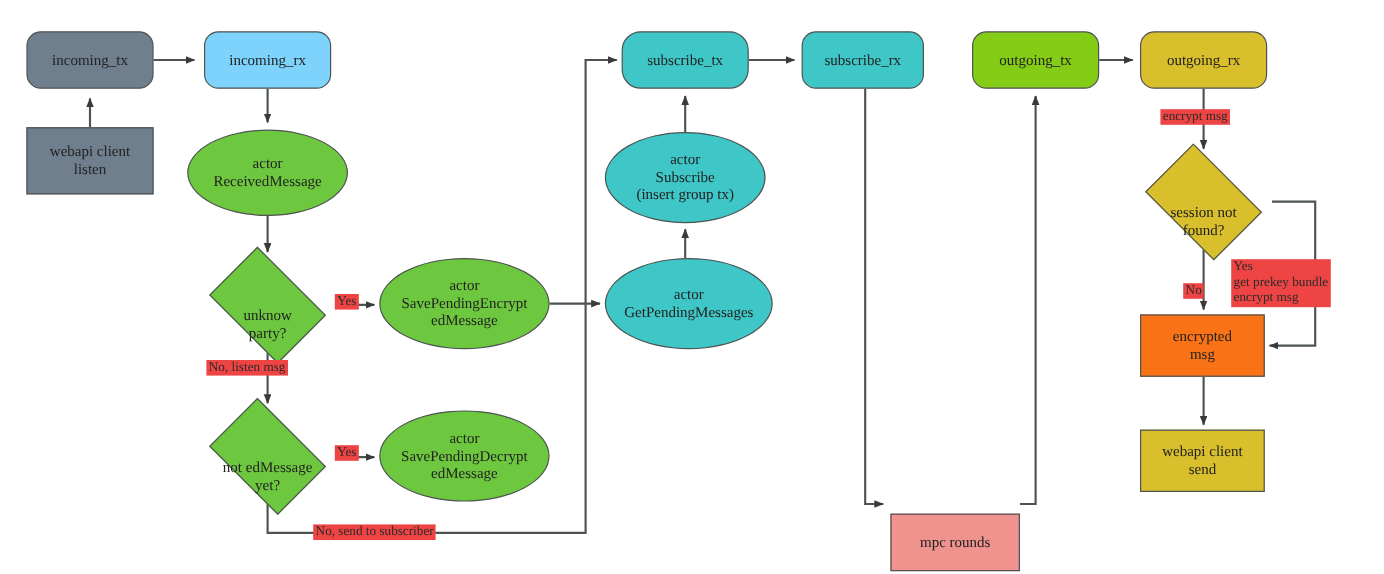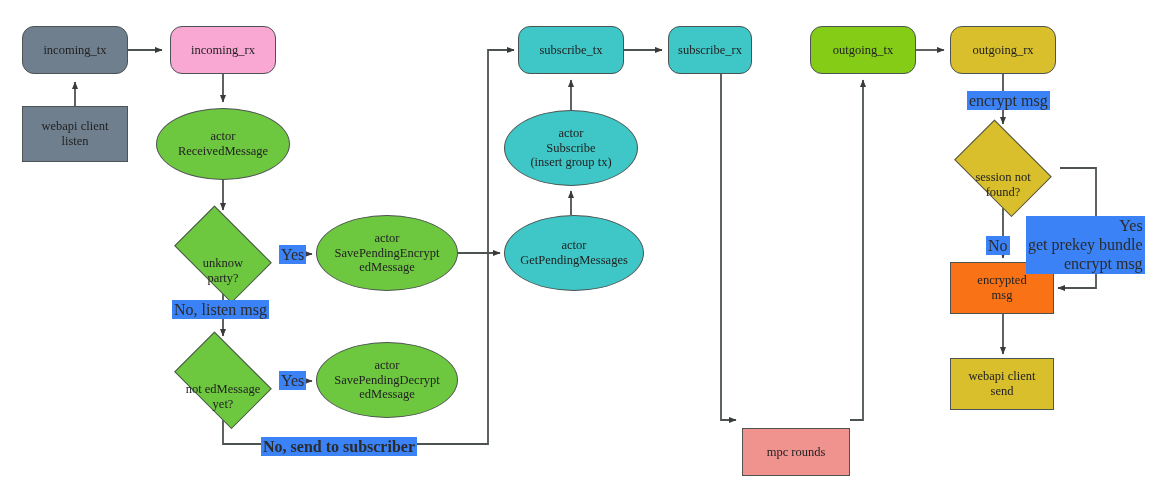--- a/index.html
+++ b/index.html
@@ -61,26 +61,26 @@
     box-sizing: border-box;
   }
   .n-diamond .dia-label {
     position: relative;
     z-index: 2;
     margin-top: 33px;
   }
   .edge-label {
     position: absolute;
     color: #2b2b2b;
-    font-size: 16px;
+    font-size: 11px;
     line-height: 1.2;
-    text-align: right;
+    text-align: left;
     font-family: "Liberation Serif", "DejaVu Serif", serif;
     white-space: pre-line;
-    background: #3b82f6;
+    background: #ef4444;
     padding: 0 2px;
   }
 </style>
 </head>
 <body>
 
 <div id="canvas">
 
   <svg id="edges" viewBox="0 0 1153 478" xmlns="http://www.w3.org/2000/svg">
     <defs>
@@ -125,58 +125,58 @@
       <path d="M1003,208 L1003,258"></path>
 
       <path d="M1060,168 L1096,168 L1096,288 L1058,288"></path>
 
       <path d="M1003,314 L1003,354"></path>
     </g>
   </svg>
 
   <div id="nodes">
       <div class="node n-round" style="left: 22px; top: 26px; width: 106px; height: 48px; background: rgb(111, 127, 142);"><span>incoming_tx</span></div>
-      <div class="node n-round" style="left: 170px; top: 26px; width: 106px; height: 48px; background: #f9a8d4;"><span>incoming_rx</span></div>
+      <div class="node n-round" style="left: 170px; top: 26px; width: 106px; height: 48px; background: #7dd3fc;"><span>incoming_rx</span></div>
       <div class="node n-rect" style="left: 22px; top: 106px; width: 106px; height: 56px; background: rgb(111, 127, 142);"><span>webapi client
 listen</span></div>
       <div class="node n-ellipse" style="left: 156px; top: 108px; width: 134px; height: 72px; background: rgb(110, 200, 63);"><span>actor
 ReceivedMessage</span></div>
       <div class="node n-diamond" style="left: 166px; top: 214px; width: 114px; height: 80px;"><span class="dia-shape" style="background: rgb(110, 200, 63);"></span><span class="dia-label">unknow
 party?</span></div>
       <div class="node n-ellipse" style="left: 316px; top: 215px; width: 142px; height: 76px; background: rgb(110, 200, 63);"><span>actor
 SavePendingEncrypt
 edMessage</span></div>
       <div class="node n-diamond" style="left: 166px; top: 340px; width: 114px; height: 80px;"><span class="dia-shape" style="background: rgb(110, 200, 63);"></span><span class="dia-label">not edMessage
 yet?</span></div>
       <div class="node n-ellipse" style="left: 316px; top: 342px; width: 142px; height: 76px; background: rgb(110, 200, 63);"><span>actor
 SavePendingDecrypt
 edMessage</span></div>
-      <div class="node n-round" style="left: 518px; top: 26px; width: 106px; height: 48px; background: rgb(63, 198, 198);"><span>subscribe_tx</span></div>
-      <div class="node n-round" style="left: 668px; top: 26px; width: 84px; height: 48px; background: rgb(63, 198, 198);"><span>subscribe_rx</span></div>
+      <div class="node n-round" style="left: 518px; top: 26px; width: 106px; height: 48px; background: rgb(63, 198, 198); border-radius: 16px;"><span>subscribe_tx</span></div>
+      <div class="node n-round" style="left: 668px; top: 26px; width: 102px; height: 48px; background: rgb(63, 198, 198);"><span>subscribe_rx</span></div>
       <div class="node n-ellipse" style="left: 504px; top: 110px; width: 134px; height: 76px; background: rgb(63, 198, 198);"><span>actor
 Subscribe
 (insert group tx)</span></div>
       <div class="node n-ellipse" style="left: 504px; top: 215px; width: 140px; height: 76px; background: rgb(63, 198, 198);"><span>actor
 GetPendingMessages</span></div>
       <div class="node n-rect" style="left: 742px; top: 396px; width: 108px; height: 48px; background: rgb(240, 146, 142); margin-top: 32px;"><span>mpc rounds</span></div>
       <div class="node n-round" style="left: 810px; top: 26px; width: 106px; height: 48px; background: #84cc16;"><span>outgoing_tx</span></div>
       <div class="node n-round" style="left: 950px; top: 26px; width: 106px; height: 48px; background: rgb(217, 191, 43);"><span>outgoing_rx</span></div>
       <div class="node n-diamond" style="left: 946px; top: 128px; width: 114px; height: 80px;"><span class="dia-shape" style="background: rgb(217, 191, 43);"></span><span class="dia-label">session not
 found?</span></div>
       <div class="node n-rect" style="left: 950px; top: 262px; width: 104px; height: 52px; background: #f97316;"><span>encrypted
 msg</span></div>
       <div class="node n-rect" style="left: 950px; top: 358px; width: 104px; height: 52px; background: rgb(217, 191, 43);"><span>webapi client
 send</span></div>
     </div>
 
   <div id="labels">
       <div class="edge-label" style="left: 279px; top: 245px;">Yes</div>
       <div class="edge-label" style="left: 172px; top: 300px;">No, listen msg</div>
       <div class="edge-label" style="left: 279px; top: 371px;">Yes</div>
-      <div class="edge-label" style="left: 261px; top: 437px; font-weight: bold;">No, send to subscriber</div>
+      <div class="edge-label" style="left: 261px; top: 437px;">No, send to subscriber</div>
       <div class="edge-label" style="left: 967px; top: 91px;">encrypt msg</div>
       <div class="edge-label" style="left: 986px; top: 236px;">No</div>
       <div class="edge-label" style="left: 1026px; top: 216px;">Yes
 get prekey bundle
 encrypt msg</div>
     </div>
 
 </div>
 
 </body></html>

